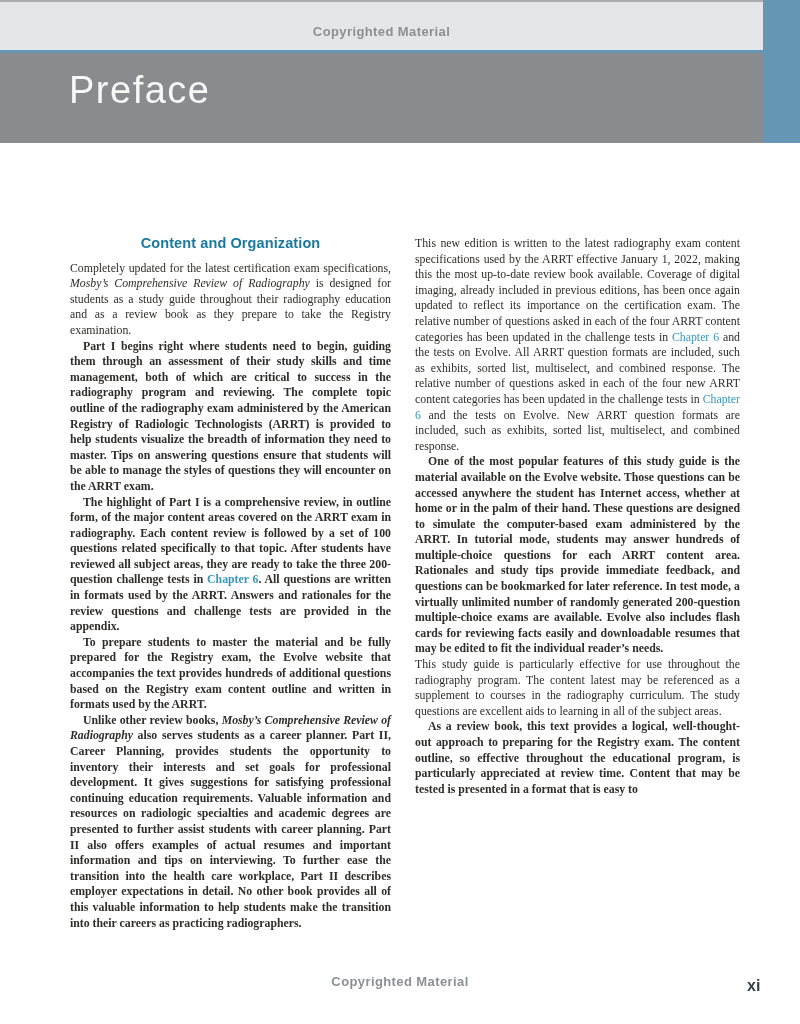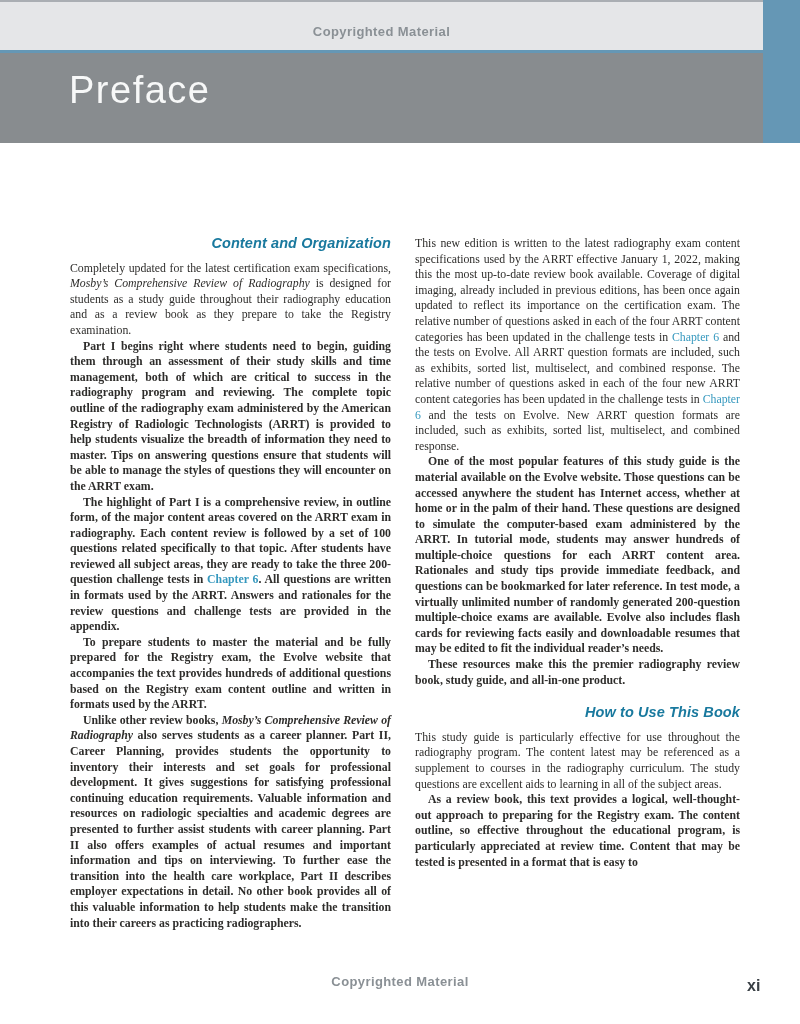--- a/index.html
+++ b/index.html
@@ -44,22 +44,21 @@
     position:absolute; top:236px;
     color:#2e2d2b; font-size:11.8px; line-height:15.6px;
     text-align:justify; hyphens:auto; -webkit-hyphens:auto;
   }
   .col-left  { left:70px;  width:321px; }
   .col-right { left:415px; width:325px; }
   .sec-head {
     margin:0 0 9px 0;
     font-family:"Liberation Sans", sans-serif; font-weight:bold;
     font-size:14.5px; color:#19799e; letter-spacing:0.1px;
-    text-align:right;
-    font-style:italic;
+    text-align:center;
   }
   .sec-head.second { margin-top:17px; }
   p.body { margin:0; }
   p.indent { text-indent:13px;font-weight:bold; }
   .it { font-style:italic; }
   .link { color:#3598be; cursor:pointer; }
   
   .footer-center {
     position:absolute; top:974px; left:0; width:800px; text-align:center;
     font-family:"Liberation Sans", sans-serif; font-weight:bold;
@@ -99,23 +98,21 @@
 
   <p class="body indent"><span>Unlike other review books, </span><span class="it">Mosby’s Comprehensive Review of Radiography</span><span> also serves students as a career planner. Part II, Career Planning, provides students the opportunity to inventory their interests and set goals for professional development. It gives suggestions for satisfying professional continuing education requirements. Valuable information and resources on radiologic specialties and academic degrees are presented to further assist students with career planning. Part II also offers examples of actual resumes and important information and tips on interviewing. To further ease the transition into the health care workplace, Part II describes employer expectations in detail. No other book provides all of this valuable information to help students make the transition into their careers as practicing radiographers.</span></p>
 </section>
 
 <section class="col col-right">
 
   <p class="body"><span>This new edition is written to the latest radiography exam content specifications used by the ARRT effective January 1, 2022, making this the most up-to-date review book available. Coverage of digital imaging, already included in previous editions, has been once again updated to reflect its importance on the certification exam. The relative number of questions asked in each of the four ARRT content categories has been updated in the challenge tests in </span><span class="link">Chapter 6</span><span> and the tests on Evolve. All ARRT question formats are included, such as exhibits, sorted list, multiselect, and combined response. The relative number of questions asked in each of the four new ARRT content categories has been updated in the challenge tests in </span><span class="link">Chapter 6</span><span> and the tests on Evolve. New ARRT question formats are included, such as exhibits, sorted list, multiselect, and combined response.</span></p>
 
   <p class="body indent"><span>One of the most popular features of this study guide is the material available on the Evolve website. Those questions can be accessed anywhere the student has Internet access, whether at home or in the palm of their hand. These questions are designed to simulate the computer-based exam administered by the ARRT. In tutorial mode, students may answer hundreds of multiple-choice questions for each ARRT content area. Rationales and study tips provide immediate feedback, and questions can be bookmarked for later reference. In test mode, a virtually unlimited number of randomly generated 200-question multiple-choice exams are available. Evolve also includes flash cards for reviewing facts easily and downloadable resumes that may be edited to fit the individual reader’s needs.</span></p>
 
-  <p class="body indent"><span>These resources make this the premier radiography review book, study guide, and all-in-one product.</span></p>
 
-  <h2 class="sec-head second">How to Use This Book</h2>
 
   <p class="body"><span>This study guide is particularly effective for use throughout the radiography program. The content latest may be referenced as a supplement to courses in the radiography curriculum. The study questions are excellent aids to learning in all of the subject areas.</span></p>
 
   <p class="body indent"><span>As a review book, this text provides a logical, well-thought-out approach to preparing for the Registry exam. The content outline, so effective throughout the educational program, is particularly appreciated at review time. Content that may be tested is presented in a format that is easy to</span></p>
 </section>
 
 <div class="footer-center">
   <span>Copyrighted Material</span>
 </div>
 

